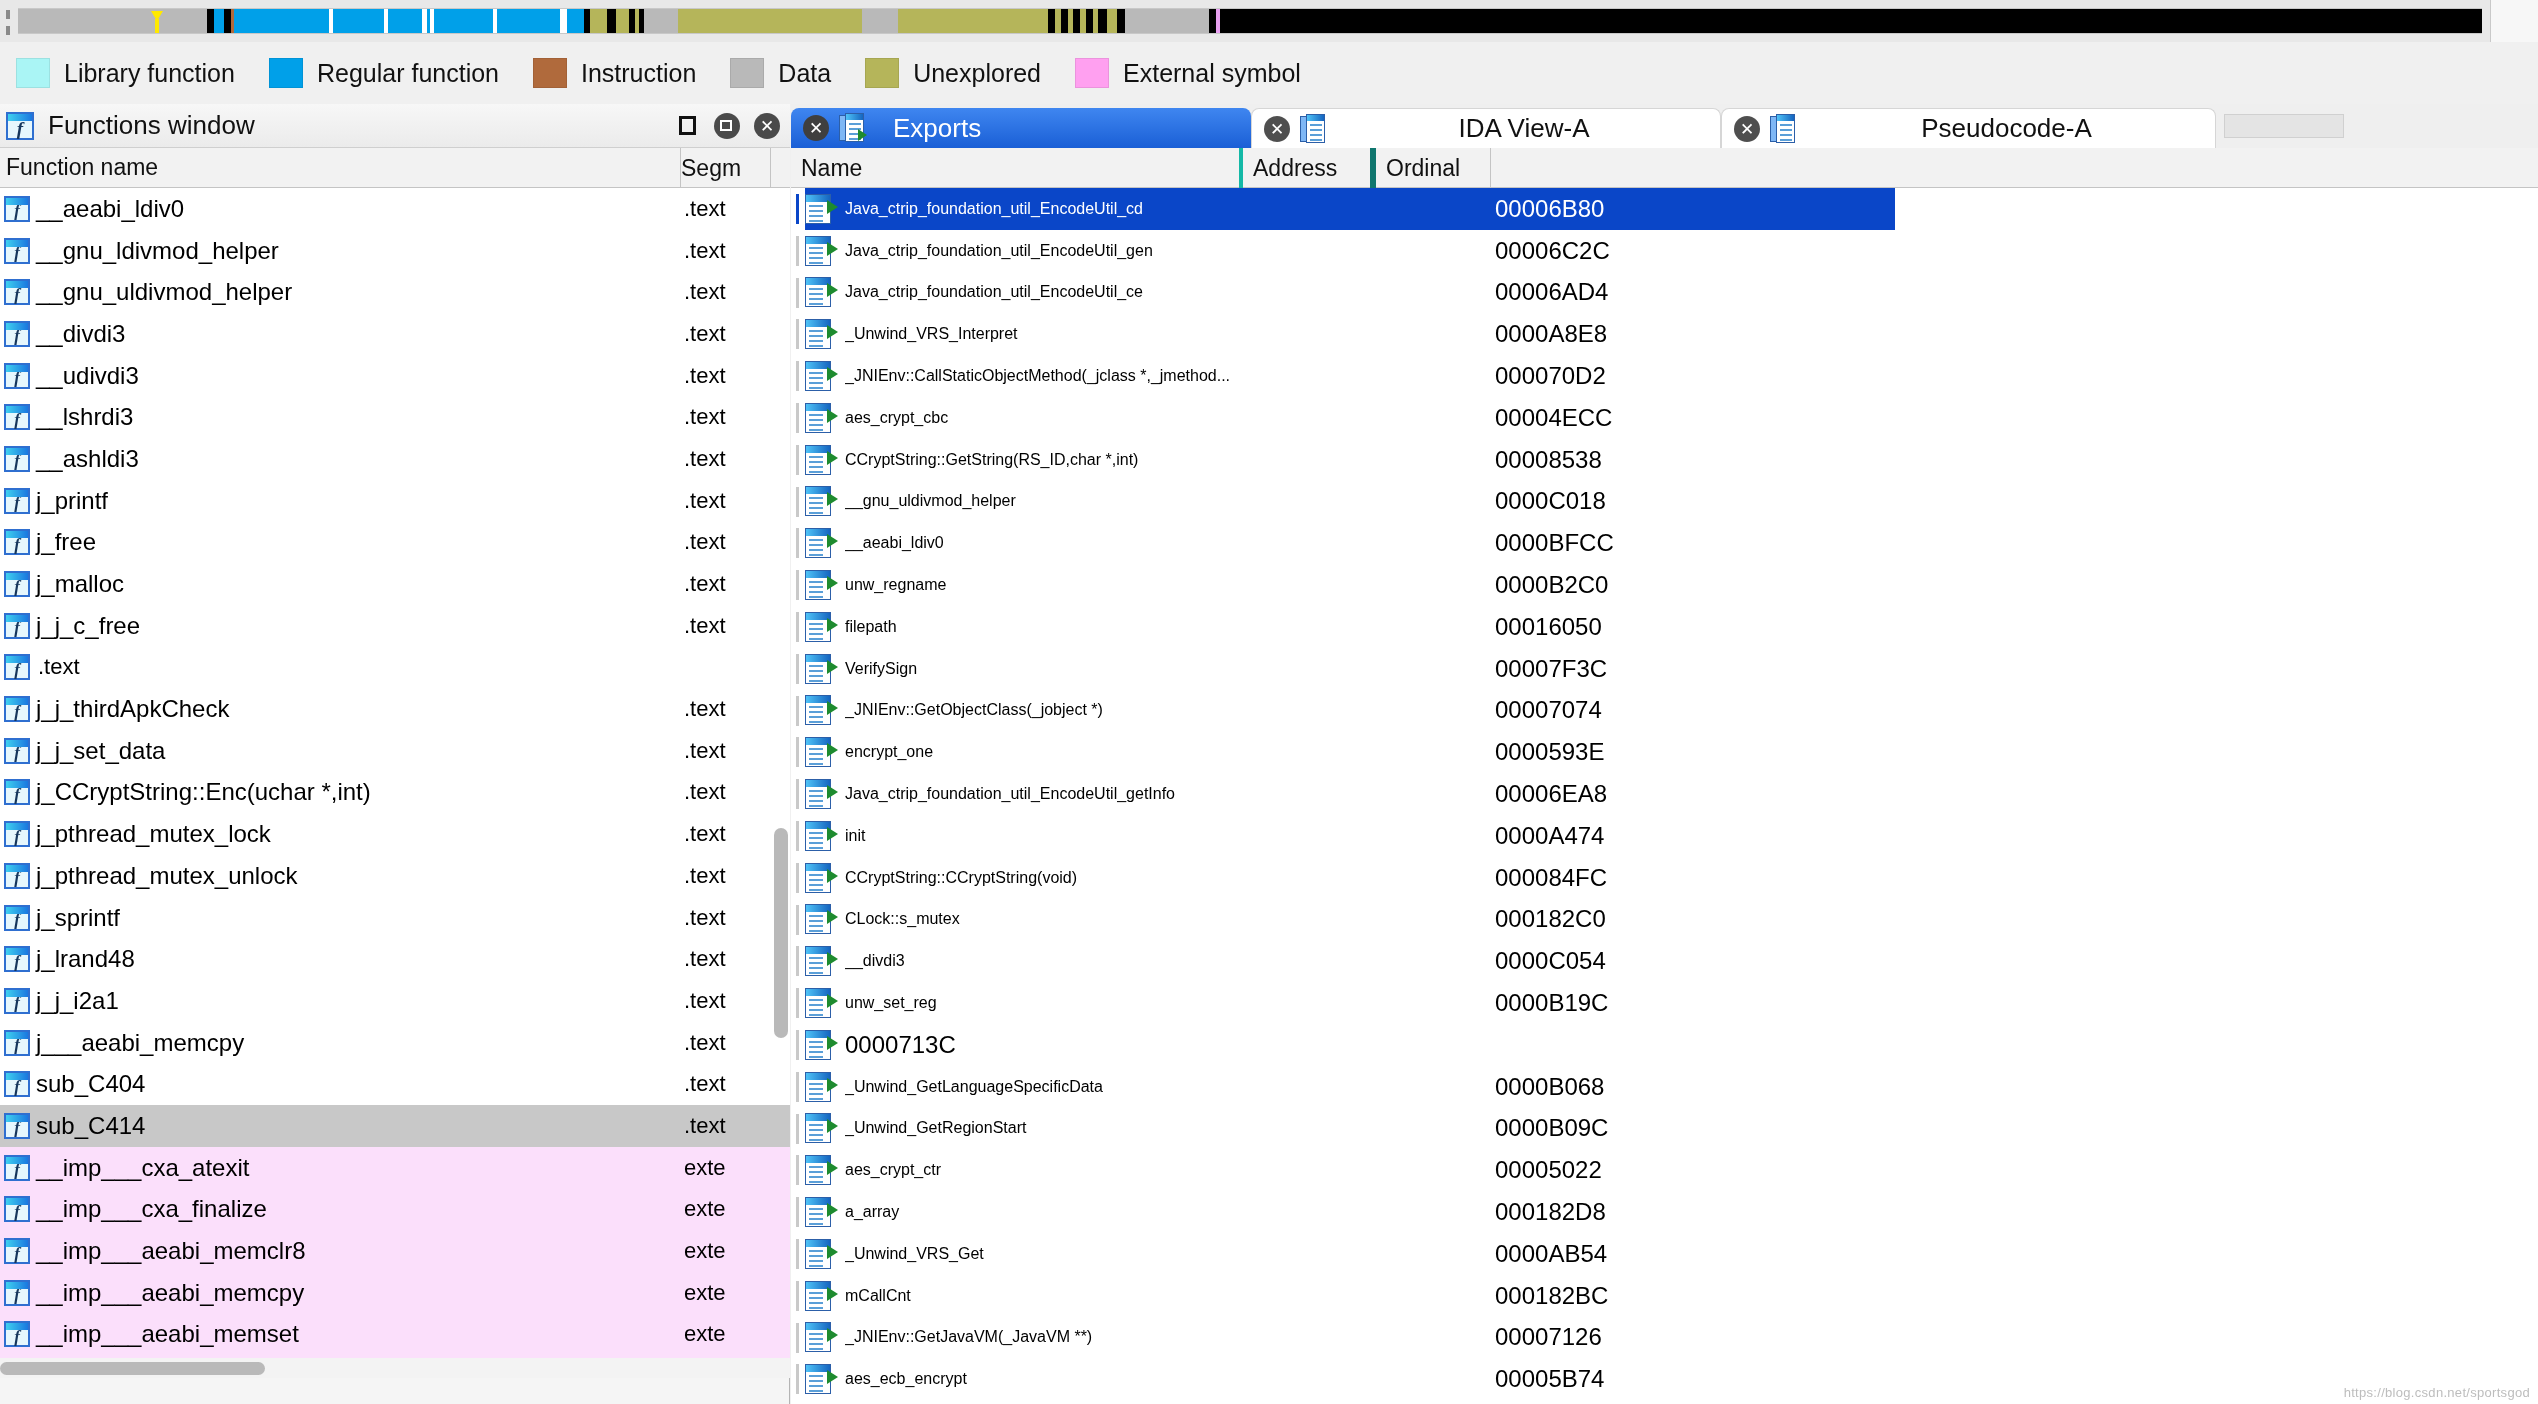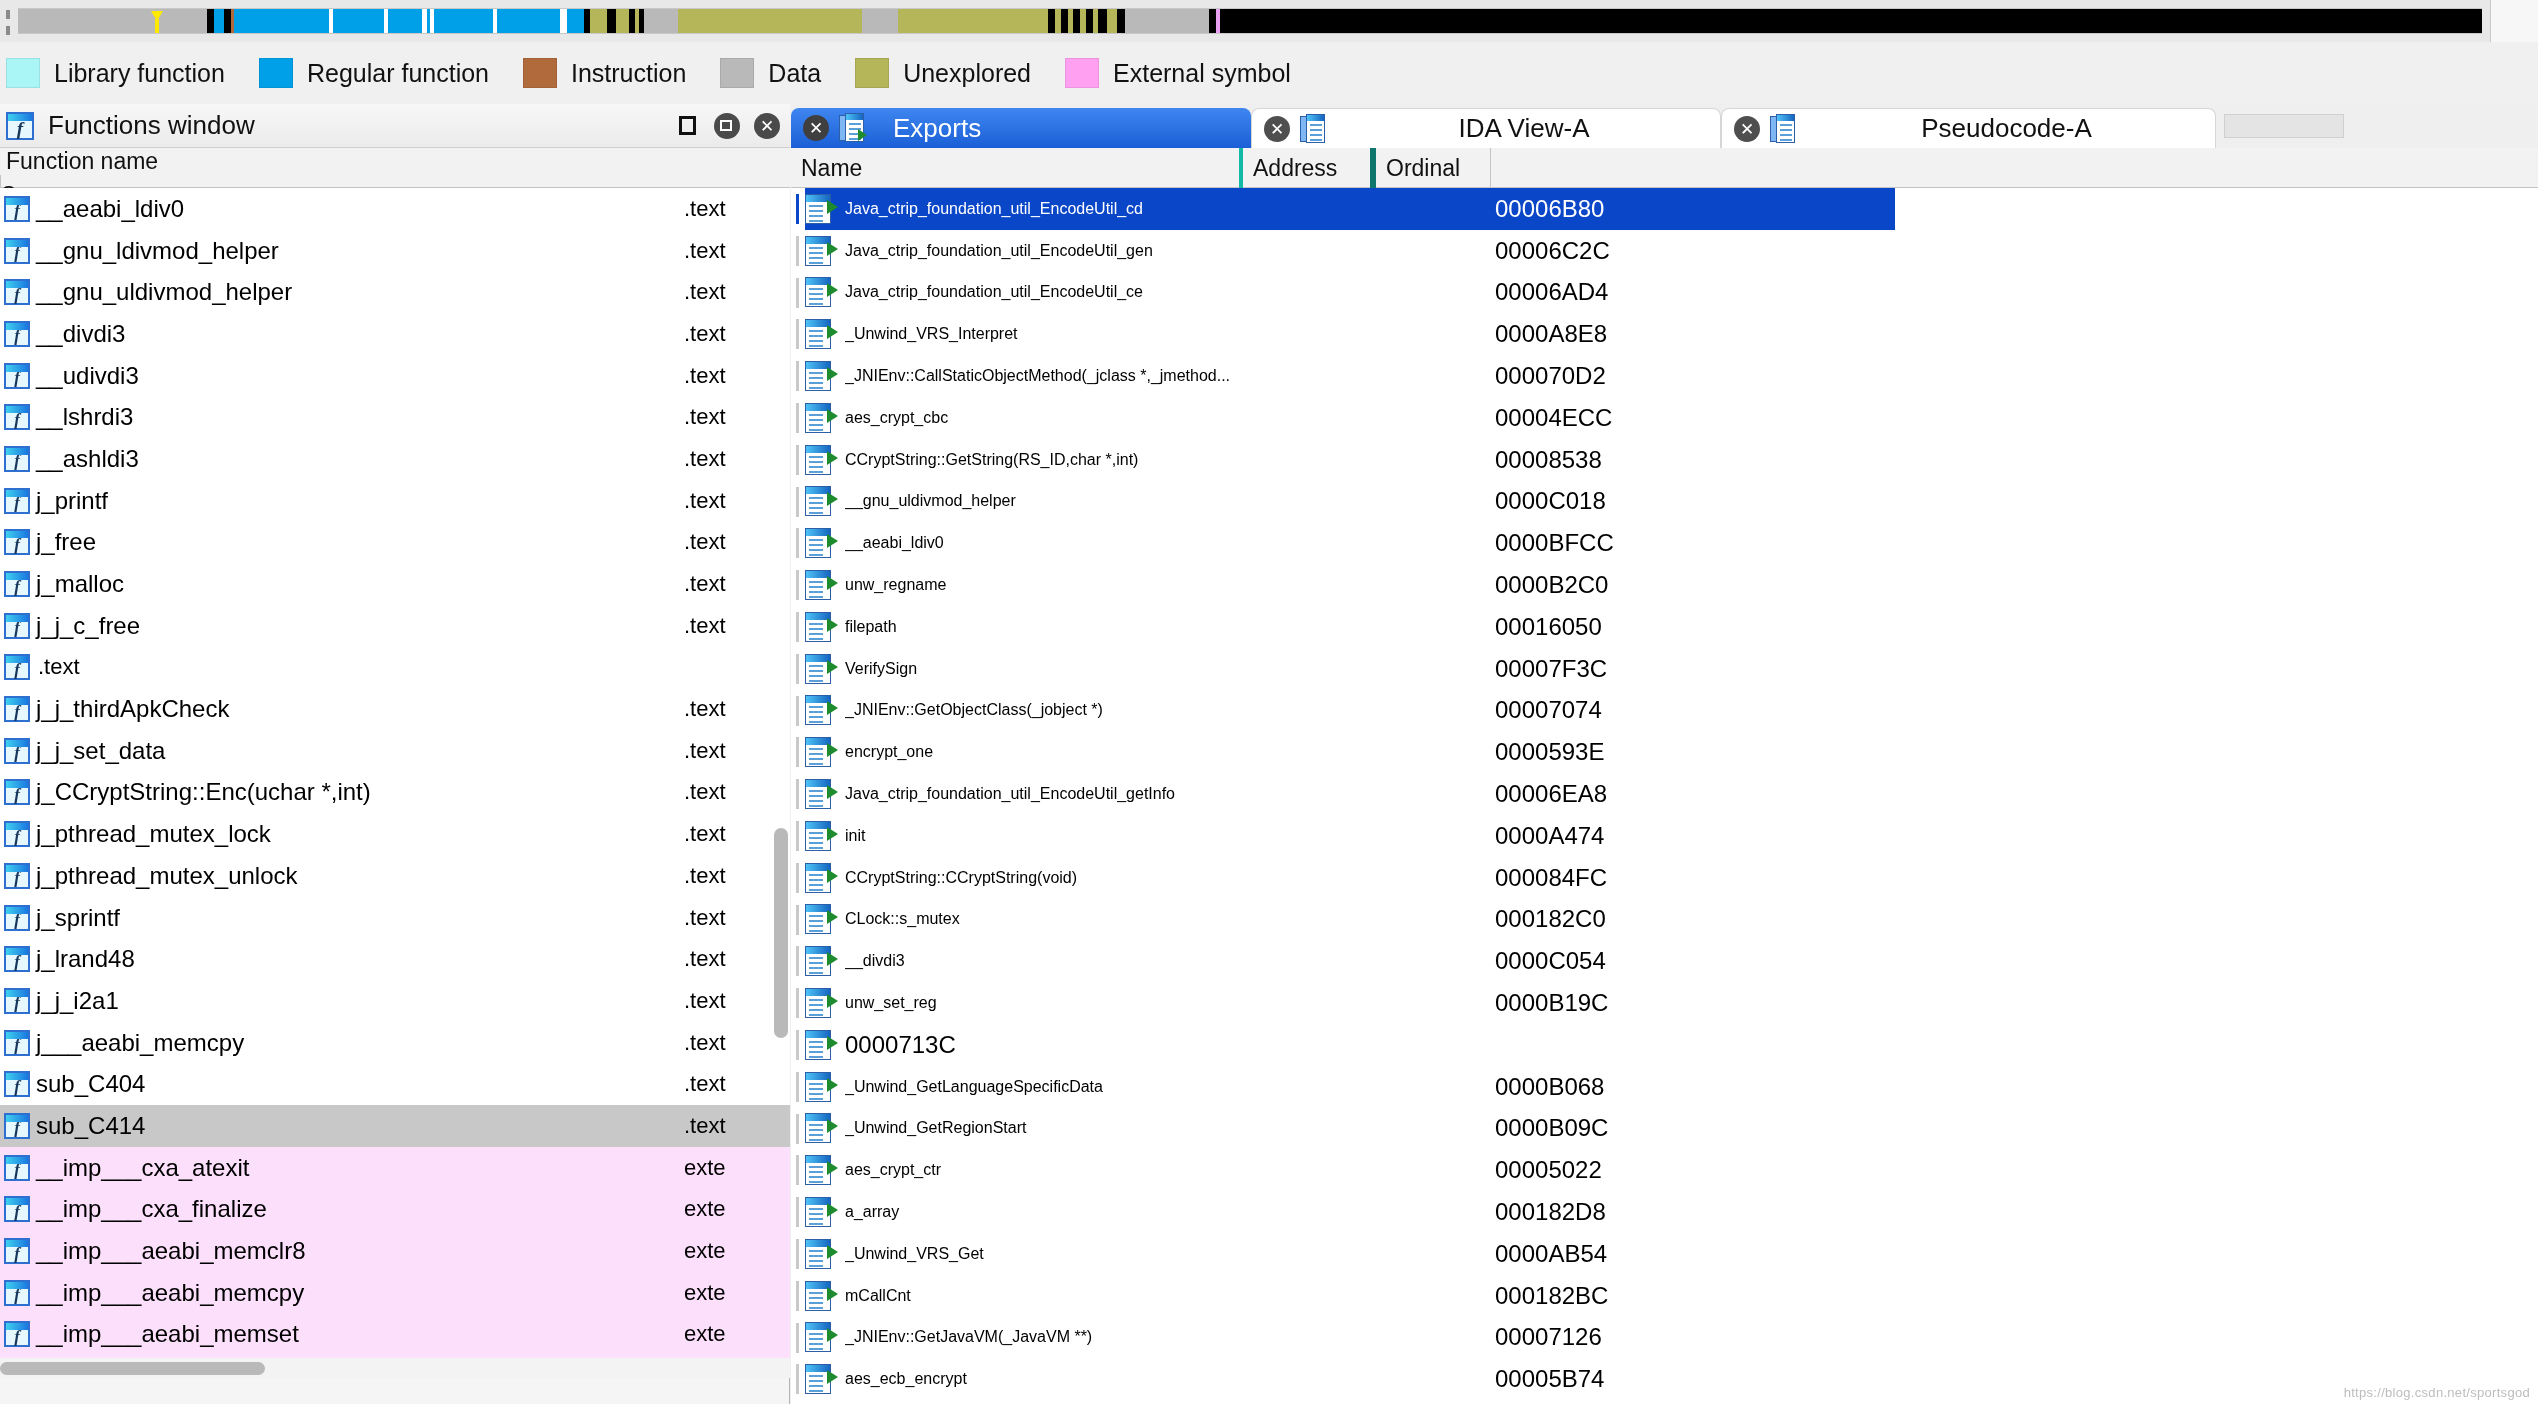--- a/index.html
+++ b/index.html
@@ -49,21 +49,21 @@
   #nav-right-pad .dots { position: absolute; left: 6px; top: 10px; color: #9a9a9a; font-size: 13px; line-height: 8px; }
   #nav-far-right {
     position: absolute; right: 0; top: 0; width: 48px; height: 42px;
     background: #f7f7f7; border-left: 1px solid #c9c9c9;
   }
 
   
   #legend {
     position: absolute; left: 0; top: 42px; width: 2538px; height: 62px;
     background: #f0f0f0;
-    display: flex; align-items: center; padding-left: 6px;
+    display: flex; align-items: center; padding-left: 16px;
   }
   .legend-item { display: flex; align-items: center; margin-right: 34px; }
   .legend-swatch {
     width: 34px; height: 30px; margin-right: 14px; flex: 0 0 34px;
     border: 1px solid rgba(0,0,0,0.08);
   }
   .legend-label { font-size: 25px; color: #111; white-space: nowrap; }
 
   
   #functions-window {
@@ -95,21 +95,21 @@
   .tb-btn { width: 26px; height: 26px; position: relative; cursor: default; }
   .tb-square { width: 17px; height: 19px; border: 3px solid #111; margin: 3px auto 0; }
   .circ-btn { width: 26px; height: 26px; border-radius: 50%; background: #4a4a4a; position: relative; }
   .circ-btn .glyph { position: absolute; inset: 0; color: #fff; font-size: 17px; font-weight: bold;
     display: flex; align-items: center; justify-content: center; font-family: "DejaVu Sans", sans-serif; }
   .restore-inner { position: absolute; left: 6px; top: 7px; width: 12px; height: 11px; border: 2px solid #fff; }
 
   #fn-colheader {
     height: 40px; width: 790px; background: #f2f2f2;
     border-bottom: 1px solid #c4c4c4;
-    display: flex; align-items: flex-start; position: relative; flex-direction: column;
+    display: flex; align-items: center; position: relative;
   }
   #fn-colheader .col-fname { padding-left: 6px; font-size: 23px; color: #111; flex: 1 1 auto; }
   #fn-colheader .col-seg {
     width: 90px; flex: 0 0 90px; font-size: 23px; color: #111;
     border-left: 1px solid #c4c4c4; height: 40px; line-height: 40px;
     overflow: hidden; white-space: nowrap;
   }
   #fn-colheader .col-end { width: 20px; flex: 0 0 20px; border-left: 1px solid #c4c4c4; height: 40px; }
 
   #fn-list { position: relative; width: 790px; height: 1190px; overflow: hidden; background: #ffffff; }

